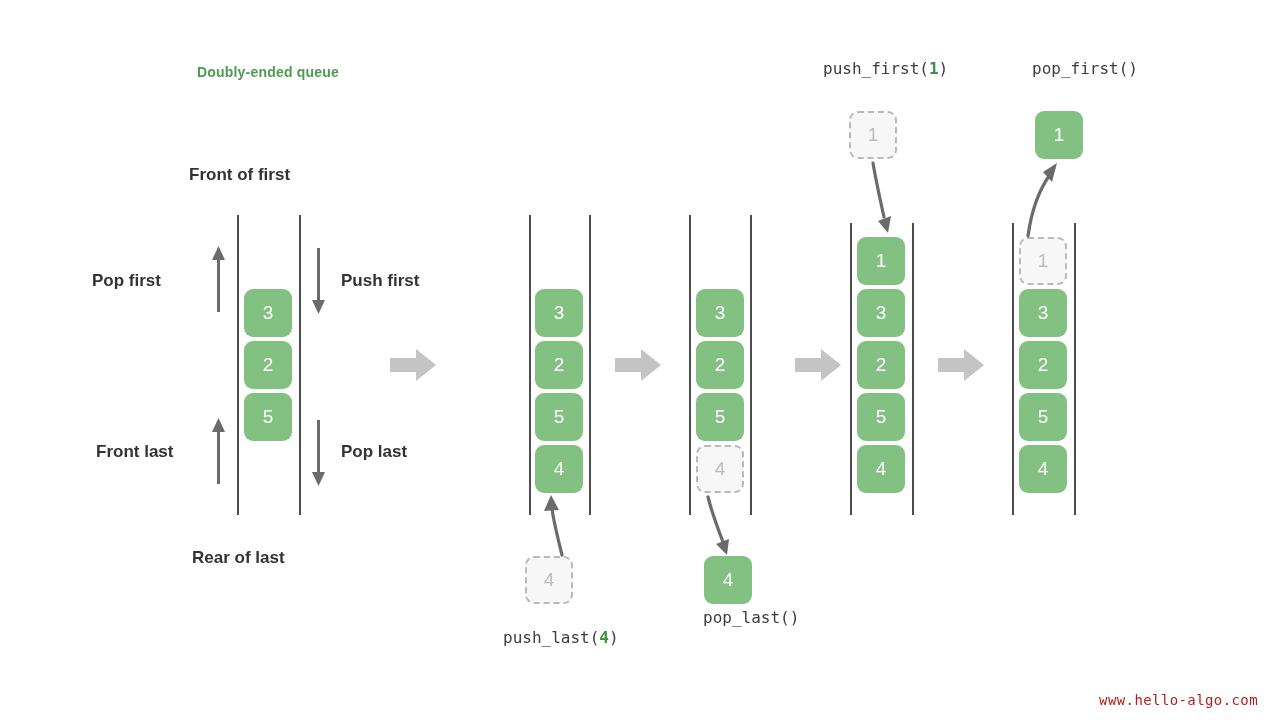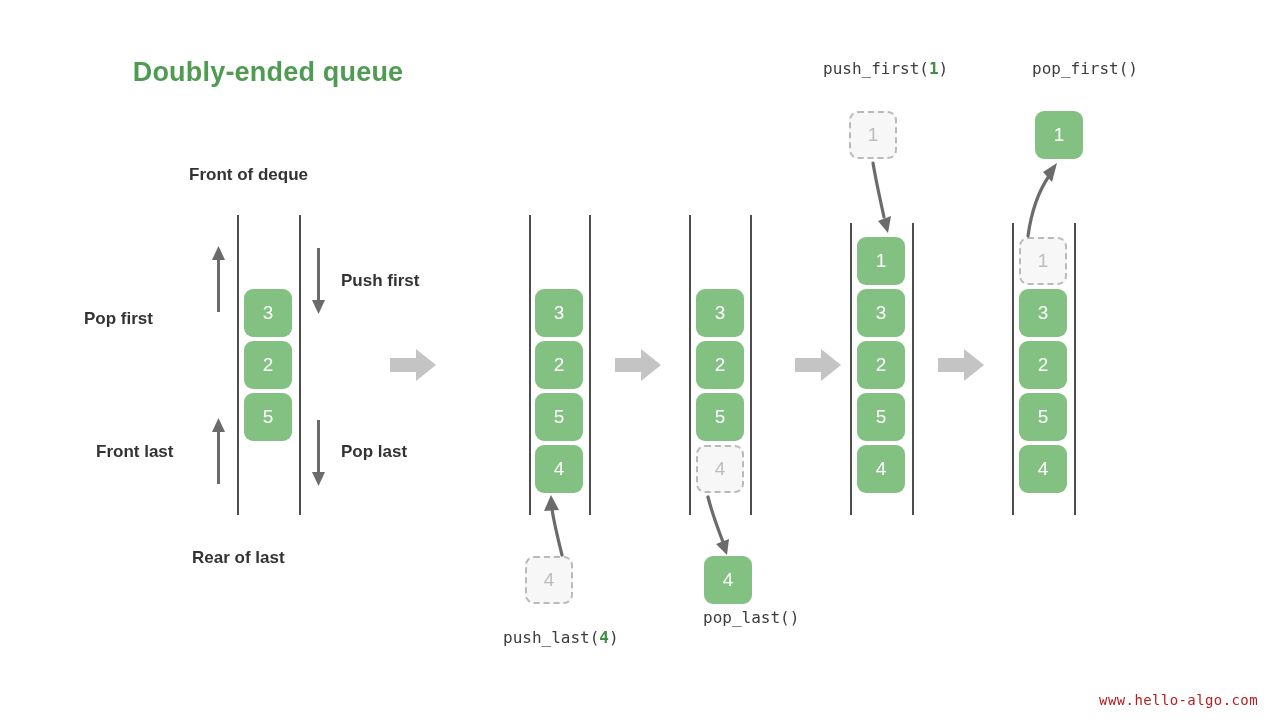--- a/index.html
+++ b/index.html
@@ -22,21 +22,21 @@
   .abs { position: absolute; }
 
   
   #title-block {
     left: 108px;
     top: 52px;
     width: 320px;
     text-align: center;
     color: #4e9b51;
     font-weight: bold;
-    font-size: 27px;
+    font-size: 14px;
     line-height: 40px;
     letter-spacing: .2px;
   }
   #title-line2 { display: block; }
 
   
   .caption {
     font-weight: bold;
     font-size: 17px;
     color: #333333;
@@ -101,36 +101,36 @@
 </style>
 </head>
 <body>
 
 <div class="stage">
 
   <div class="abs" id="title-block">
     <span>Doubly-ended queue</span>
   </div>
 
-  <div class="abs caption" style="left:189px; top:165px;">Front of deque</div>
+  <div class="abs caption" style="left:189px; top:165px;">Front of first</div>
 
   <div class="abs rail" style="left:237px; top:215px; height:300px;"></div>
   <div class="abs rail" style="left:299px; top:215px; height:300px;"></div>
 
   <div class="abs stack" style="left:244px; top:289px;">
     <div class="cell">3</div>
     <div class="cell">2</div>
     <div class="cell">5</div>
   </div>
 
   <svg class="abs thin-arrow" style="left:209px; top:246px;" width="19" height="66" viewBox="0 0 19 66">
     <path d="M9.5 66 L9.5 10" stroke="#6b6b6b" stroke-width="3" fill="none"></path>
     <path d="M9.5 0 L16 14 L3 14 Z" fill="#6b6b6b"></path>
   </svg>
-  <div class="abs caption" style="left:84px; top:271px;margin-top:38px;">Pop first</div>
+  <div class="abs caption" style="left:92px; top:271px;">Pop first</div>
 
   <svg class="abs thin-arrow" style="left:309px; top:248px;" width="19" height="66" viewBox="0 0 19 66">
     <path d="M9.5 0 L9.5 56" stroke="#6b6b6b" stroke-width="3" fill="none"></path>
     <path d="M9.5 66 L16 52 L3 52 Z" fill="#6b6b6b"></path>
   </svg>
   <div class="abs caption" style="left:341px; top:271px;">Push first</div>
 
   <svg class="abs thin-arrow" style="left:209px; top:418px;" width="19" height="66" viewBox="0 0 19 66">
     <path d="M9.5 66 L9.5 10" stroke="#6b6b6b" stroke-width="3" fill="none"></path>
     <path d="M9.5 0 L16 14 L3 14 Z" fill="#6b6b6b"></path>

